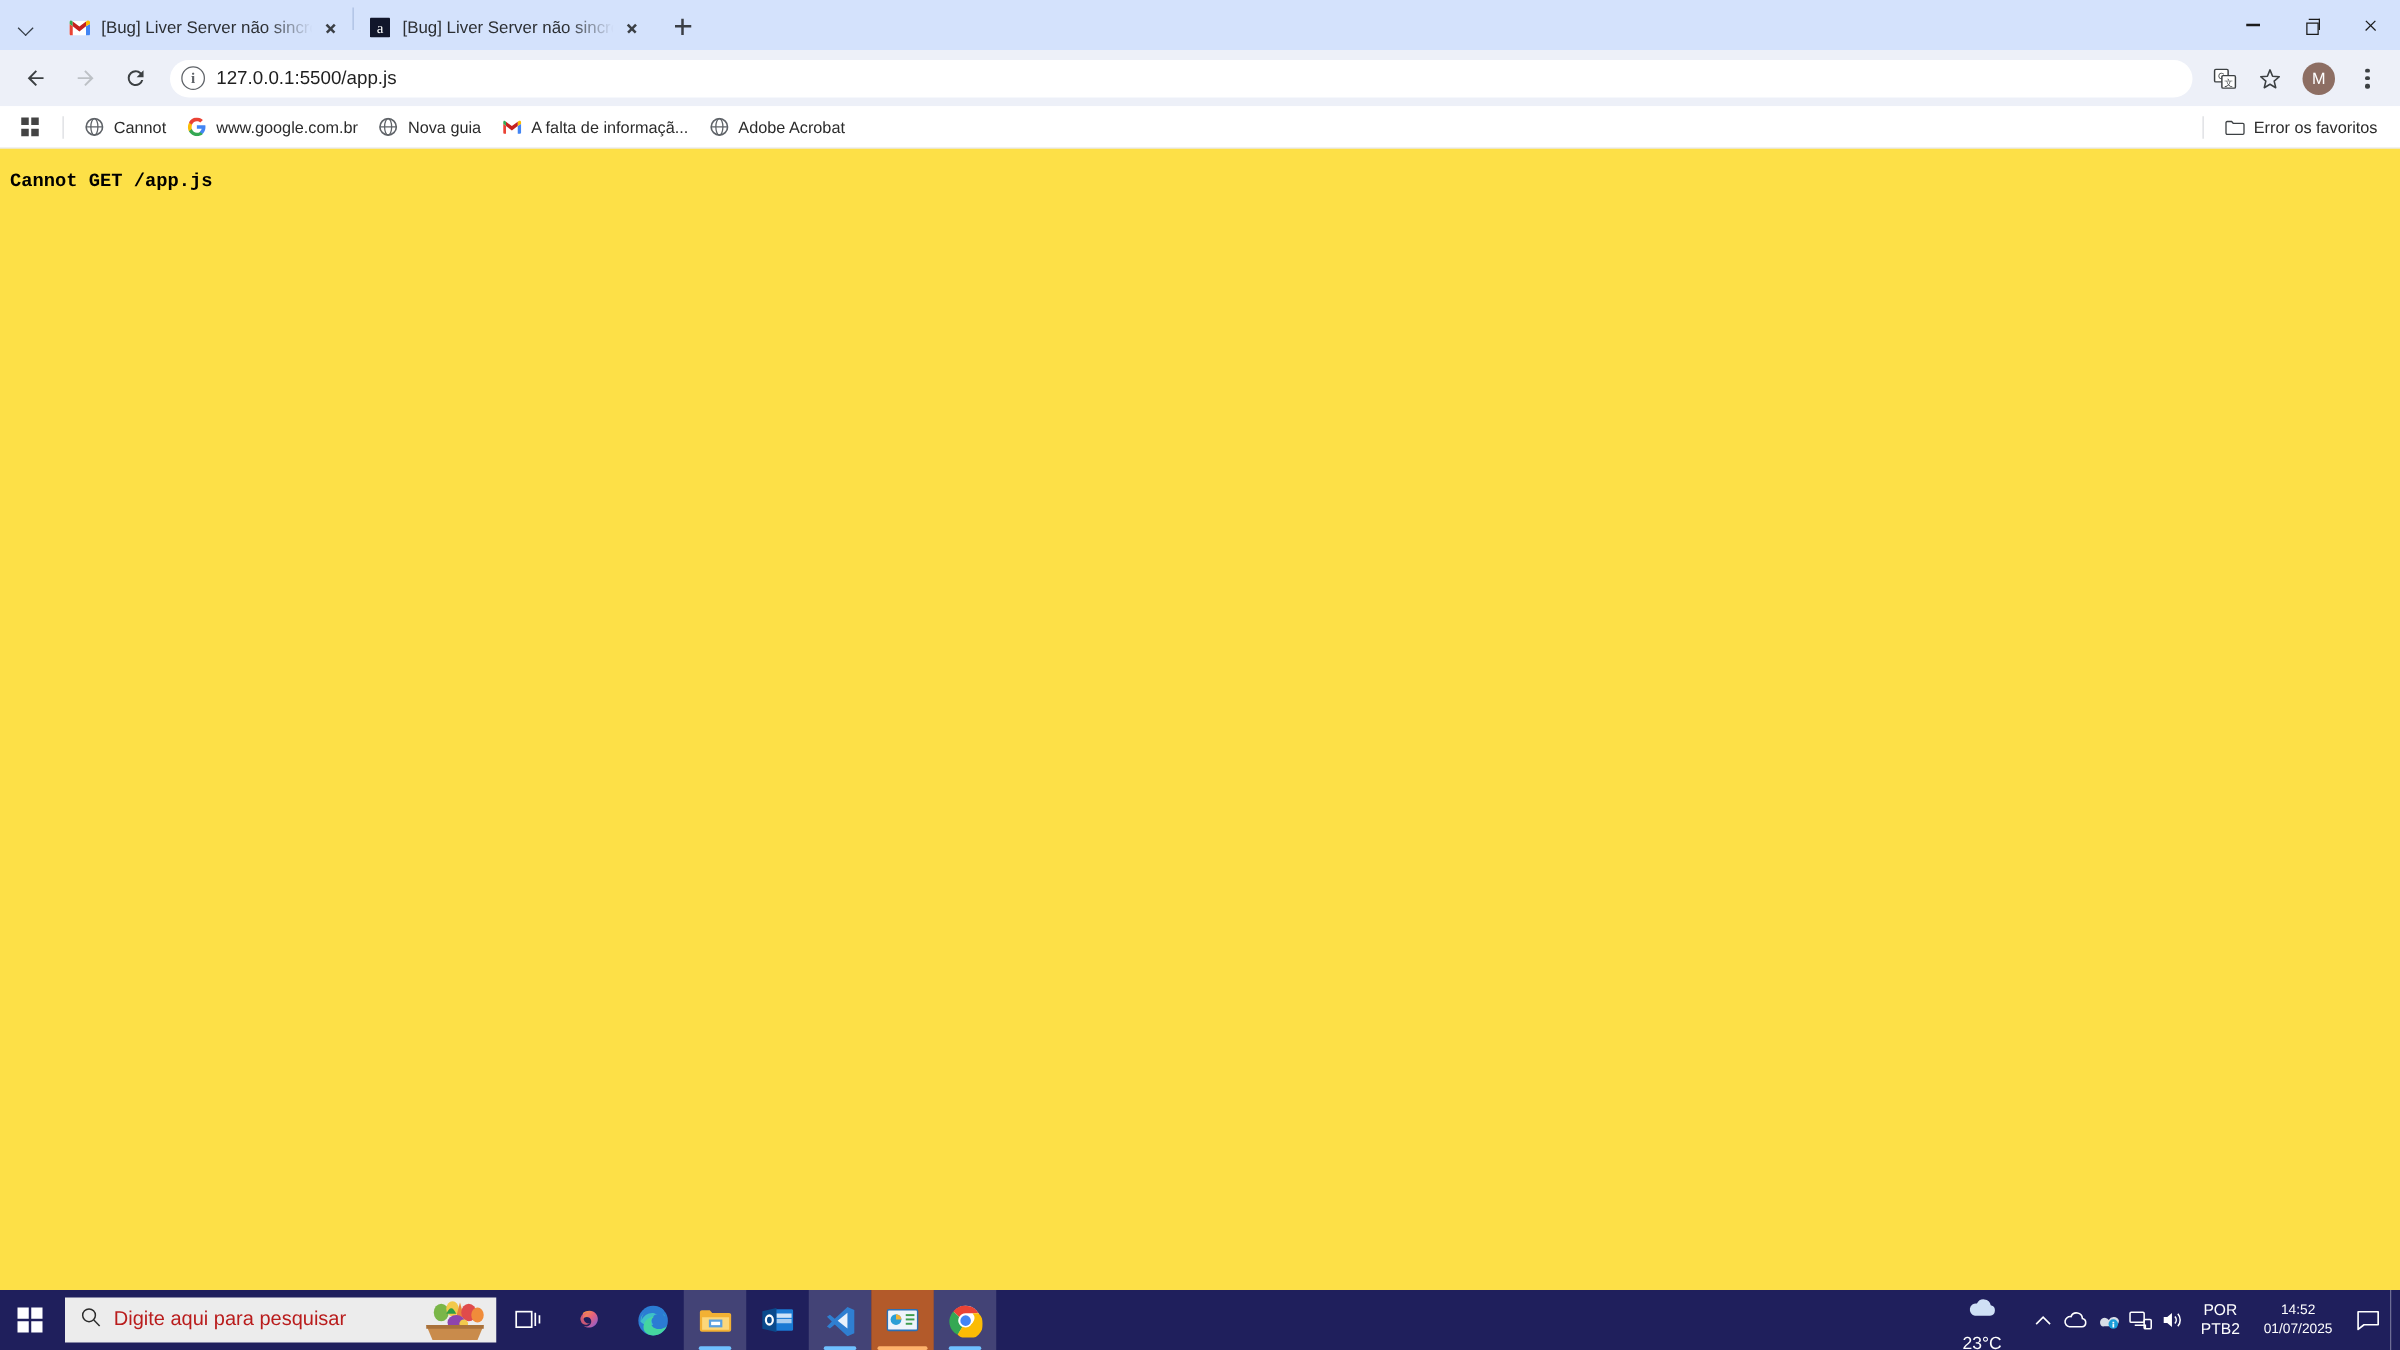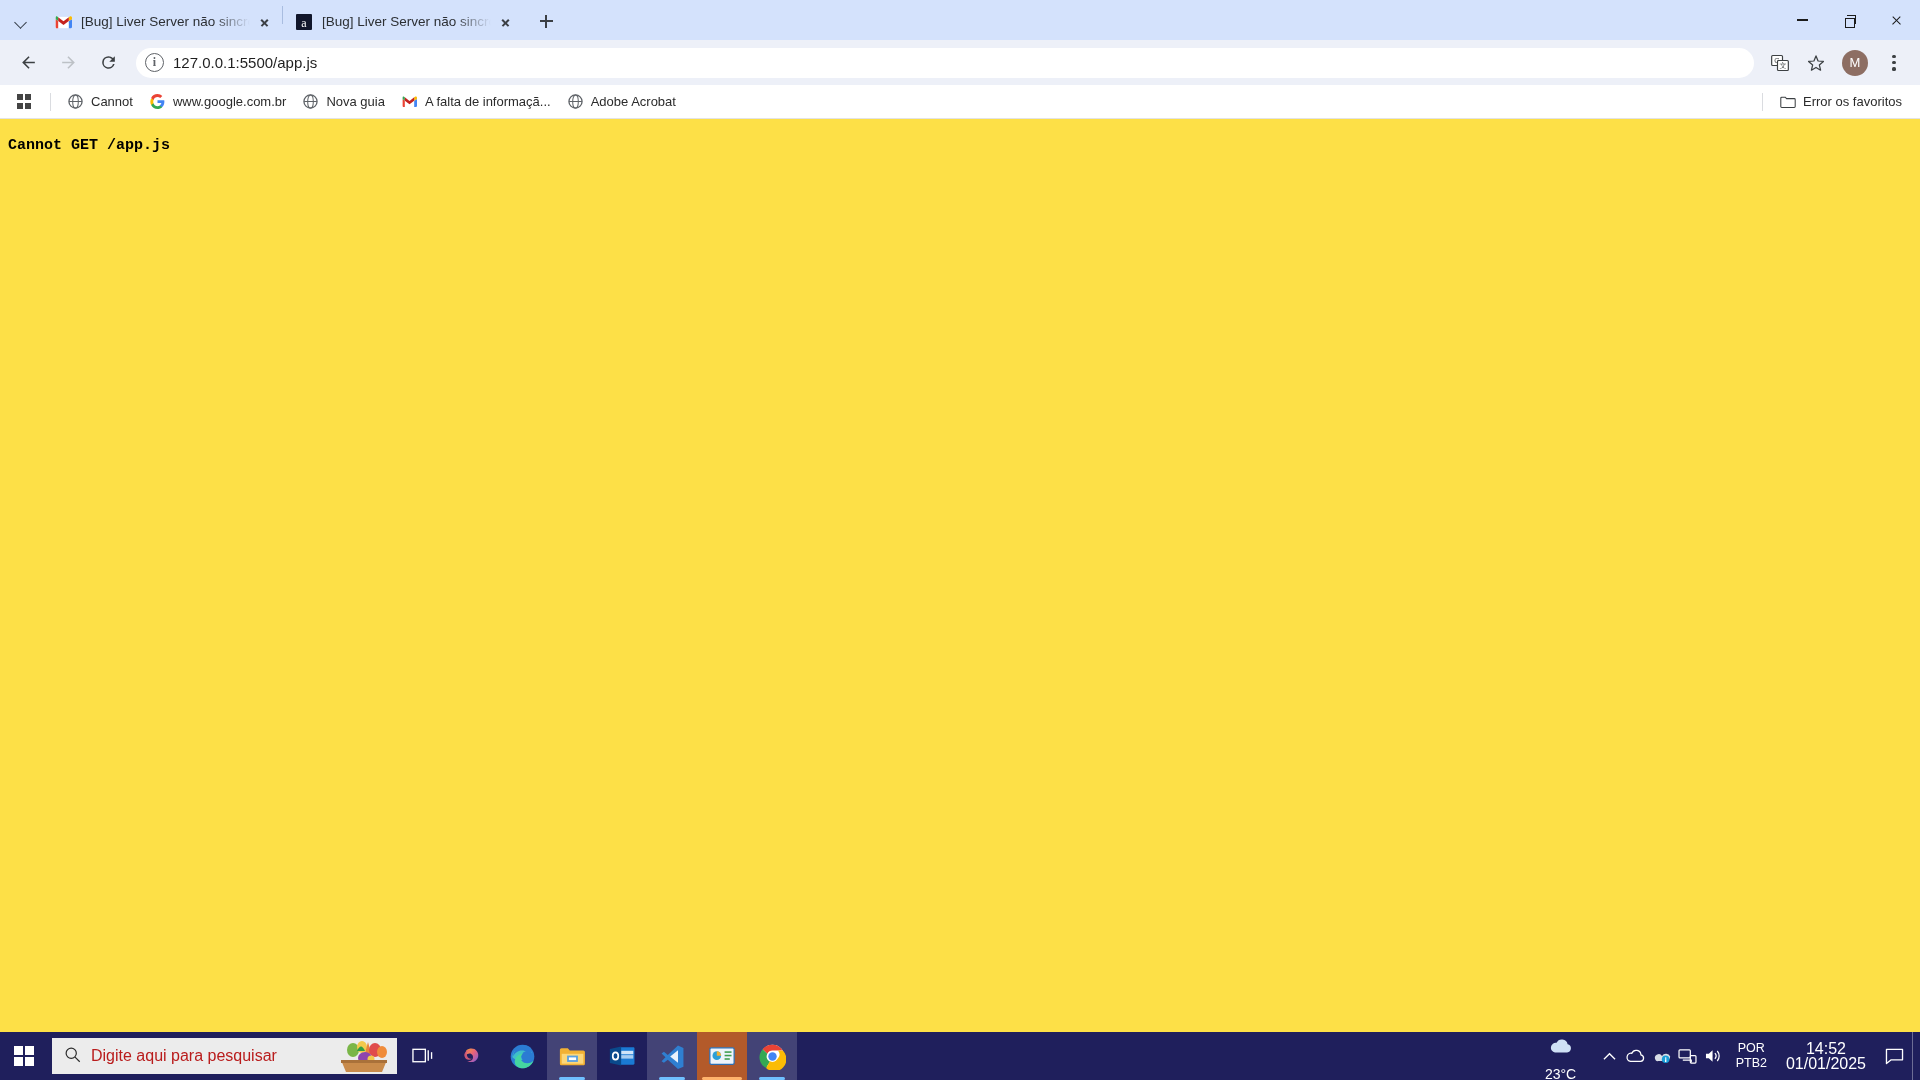--- a/index.html
+++ b/index.html
@@ -257,21 +257,21 @@
     cursor: pointer;
   }
   .lang {
     display: flex; flex-direction: column; align-items: center;
     justify-content: center; height: 48px; padding: 0 9px;
     font-size: 12.5px; line-height: 15px; color: #fff; cursor: pointer;
   }
   .clock {
     display: flex; flex-direction: column; align-items: center;
     justify-content: center; height: 48px; padding: 0 10px;
-    font-size: 16px; line-height: 15px; color: #fff; cursor: pointer;
+    font-size: 11px; line-height: 15px; color: #fff; cursor: pointer;
   }
   .actioncenter {
     width: 36px; height: 48px;
     display: flex; align-items: center; justify-content: center;
     cursor: pointer;
   }
   .showdesk { width: 8px; height: 48px; border-left: 1px solid rgba(255,255,255,.35); cursor: pointer; }
 </style>
 </head>
 <body>
@@ -647,21 +647,21 @@
       </svg>
     </div>
 
     <div class="lang">
       <span>POR</span>
       <span>PTB2</span>
     </div>
 
     <div class="clock">
       <span>14:52</span>
-      <span>01/01/2025</span>
+      <span>01/07/2025</span>
     </div>
 
     <div class="actioncenter">
       <svg width="19" height="17" viewBox="0 0 20 18">
         <path d="M1.5 1.5h17v11h-12l-5 4z" fill="none" stroke="#ffffff" stroke-width="1.4" stroke-linejoin="round"></path>
       </svg>
     </div>
 
     <div class="showdesk"></div>
   </div>

